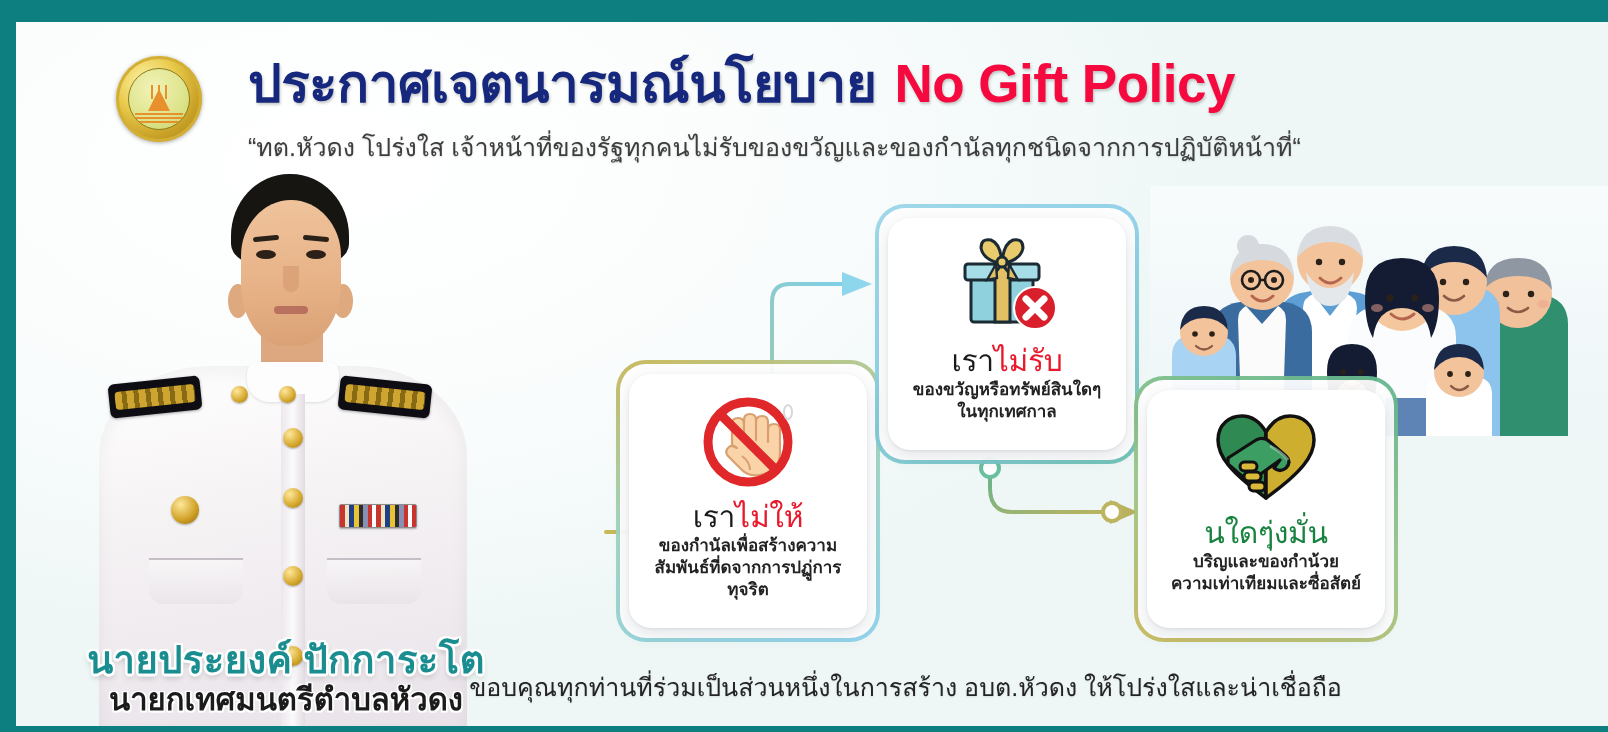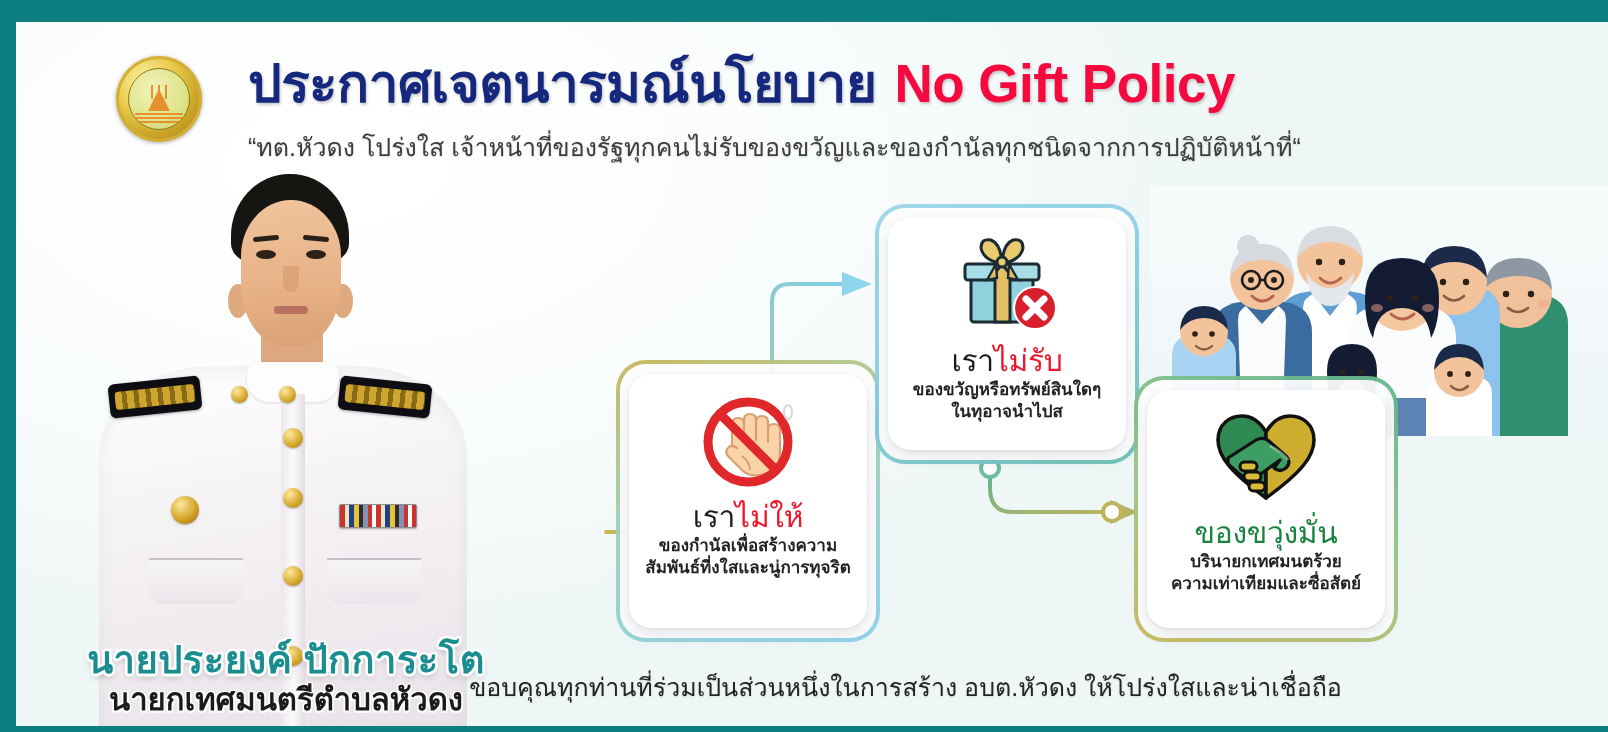--- a/index.html
+++ b/index.html
@@ -432,21 +432,21 @@
           <circle cx="52" cy="52" r="40" fill="none" stroke="#e0282b" stroke-width="9"></circle>
           <line x1="24" y1="24" x2="80" y2="80" stroke="#e0282b" stroke-width="9" stroke-linecap="round"></line>
           <ellipse cx="92" cy="22" rx="4" ry="7" fill="none" stroke="#d8d8d8" stroke-width="2"></ellipse>
         </svg>
       </div>
       <div class="card-title">
         <span class="k">เรา</span><span class="r">ไม่ให้</span>
       </div>
       <div class="card-sub">
         <div>ของกำนัลเพื่อสร้างความ</div>
-        <div>สัมพันธ์ที่งใสและนู่การทุจริต</div>
+        <div>สัมพันธ์ที่ดจากการปฏู่การทุจริต</div>
       </div>
     </div>
 
     <div class="card" id="card-2">
       <div class="icon-box">
         <svg width="112" height="104" viewBox="0 0 112 104" xmlns="http://www.w3.org/2000/svg">
 
           <rect x="20" y="42" width="62" height="46" rx="3" fill="#8fd2dd" stroke="#1b2a33" stroke-width="3"></rect>
 
           <rect x="14" y="30" width="74" height="16" rx="3" fill="#a6dde6" stroke="#1b2a33" stroke-width="3"></rect>
@@ -462,43 +462,43 @@
 
           <circle cx="84" cy="74" r="21" fill="#d91f2b" stroke="#ffffff" stroke-width="2"></circle>
           <path d="M75 65 L93 83 M93 65 L75 83" stroke="#ffffff" stroke-width="7" stroke-linecap="round"></path>
         </svg>
       </div>
       <div class="card-title">
         <span class="k">เรา</span><span class="r">ไม่รับ</span>
       </div>
       <div class="card-sub">
         <div>ของขวัญหรือทรัพย์สินใดๆ</div>
-        <div>ในทุอาจนำไปส</div>
+        <div>ในทุกเทศกาล</div>
       </div>
     </div>
 
     <div class="card" id="card-3">
       <div class="icon-box">
         <svg width="112" height="104" viewBox="0 0 112 104" xmlns="http://www.w3.org/2000/svg">
 
           <path d="M56 92 C20 66 8 50 8 34 C8 18 20 10 32 10 C42 10 50 16 56 26 Z" fill="#2e8a52" stroke="#111" stroke-width="3.5" stroke-linejoin="round"></path>
           <path d="M56 92 C92 66 104 50 104 34 C104 18 92 10 80 10 C70 10 62 16 56 26 Z" fill="#cdae2e" stroke="#111" stroke-width="3.5" stroke-linejoin="round"></path>
 
           <path d="M18 52 L46 34 q8-4 14 2 l16 14 q6 6 0 12 q-6 5 -12 0 L70 54 L48 70 q-8 6 -16 0 L18 58 Z" fill="#3c9e62" stroke="#111" stroke-width="3.2" stroke-linejoin="round"></path>
 
           <rect x="30" y="56" width="17" height="9" rx="4.5" fill="#d9bb39" stroke="#111" stroke-width="3"></rect>
           <rect x="34" y="66" width="17" height="9" rx="4.5" fill="#d9bb39" stroke="#111" stroke-width="3"></rect>
           <rect x="39" y="76" width="16" height="9" rx="4.5" fill="#d9bb39" stroke="#111" stroke-width="3"></rect>
 
           <path d="M60 40 q12 6 18 14" stroke="#a8d8b8" stroke-width="3" fill="none" opacity=".6"></path>
         </svg>
       </div>
-      <div class="card-title green">ของขวุ่งมั่น</div>
+      <div class="card-title green">นใดๆุ่งมั่น</div>
       <div class="card-sub">
-        <div>บรินายกเทศมนตร้วย</div>
+        <div>บริญและของกำน้วย</div>
         <div>ความเท่าเทียมและซื่อสัตย์</div>
       </div>
     </div>
 
     <div id="thanks">
       <span id="thanks-inner">ขอบคุณทุกท่านที่ร่วมเป็นส่วนหนึ่งในการสร้าง อบต.หัวดง ให้โปร่งใสและน่าเชื่อถือ</span>
     </div>
 
   </div>
 </div>

